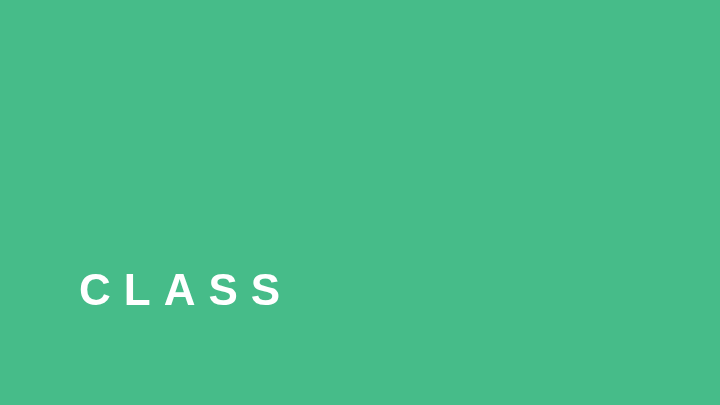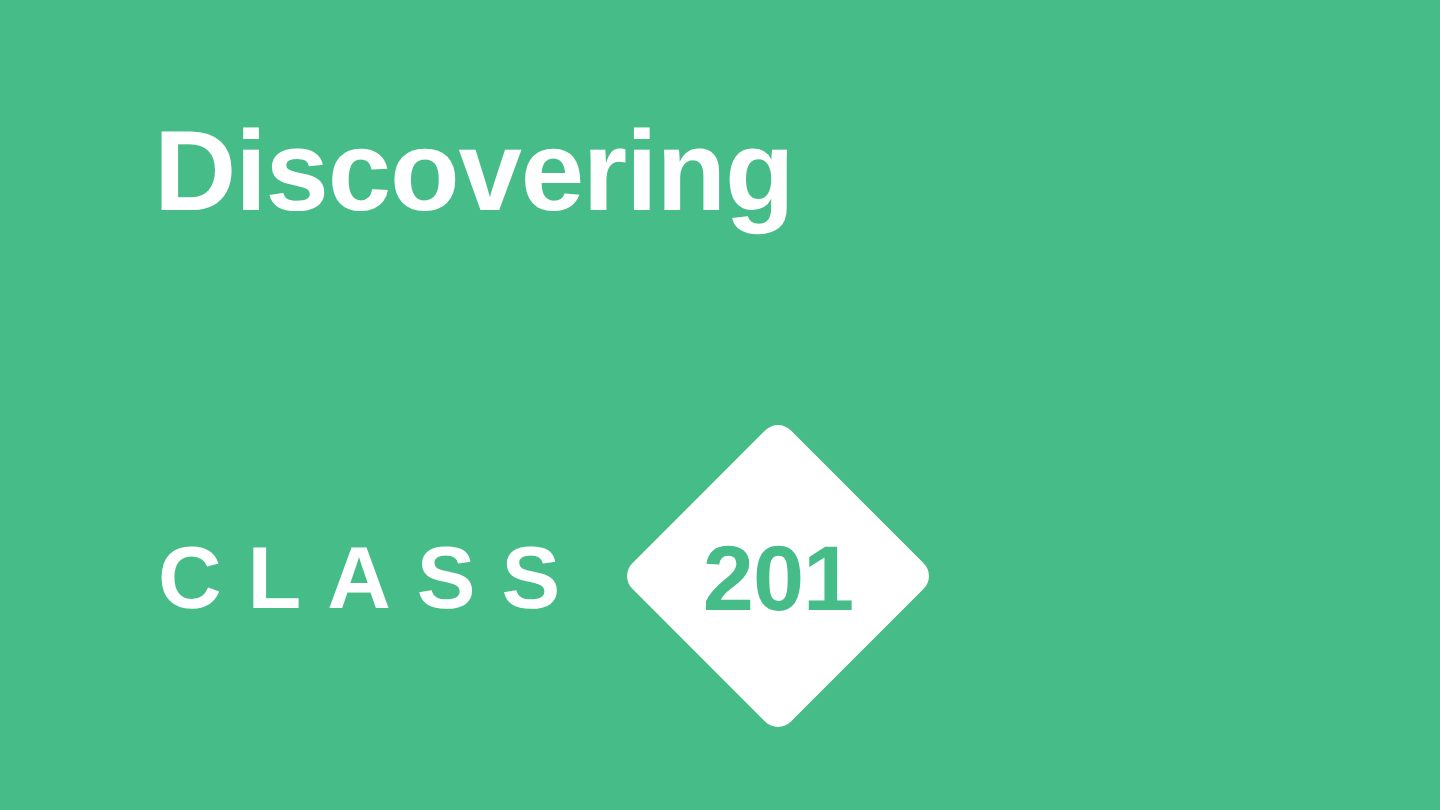--- a/index.html
+++ b/index.html
@@ -98,27 +98,22 @@
     padding-top: 2px;
     box-sizing: border-box;
   }
 </style>
 </head>
 <body>
 
 <div id="slide">
 
   <div id="title-block">
-    <span class="title-line">Discovering</span>
   </div>
 
   <div id="lower-band">
 
     <div id="class-word">CLASS</div>
 
-    <div id="diamond-badge">
-      <div id="diamond-shape"></div>
-      <div id="diamond-number">201</div>
-    </div>
 
   </div>
 
 </div>
 
 </body></html>

